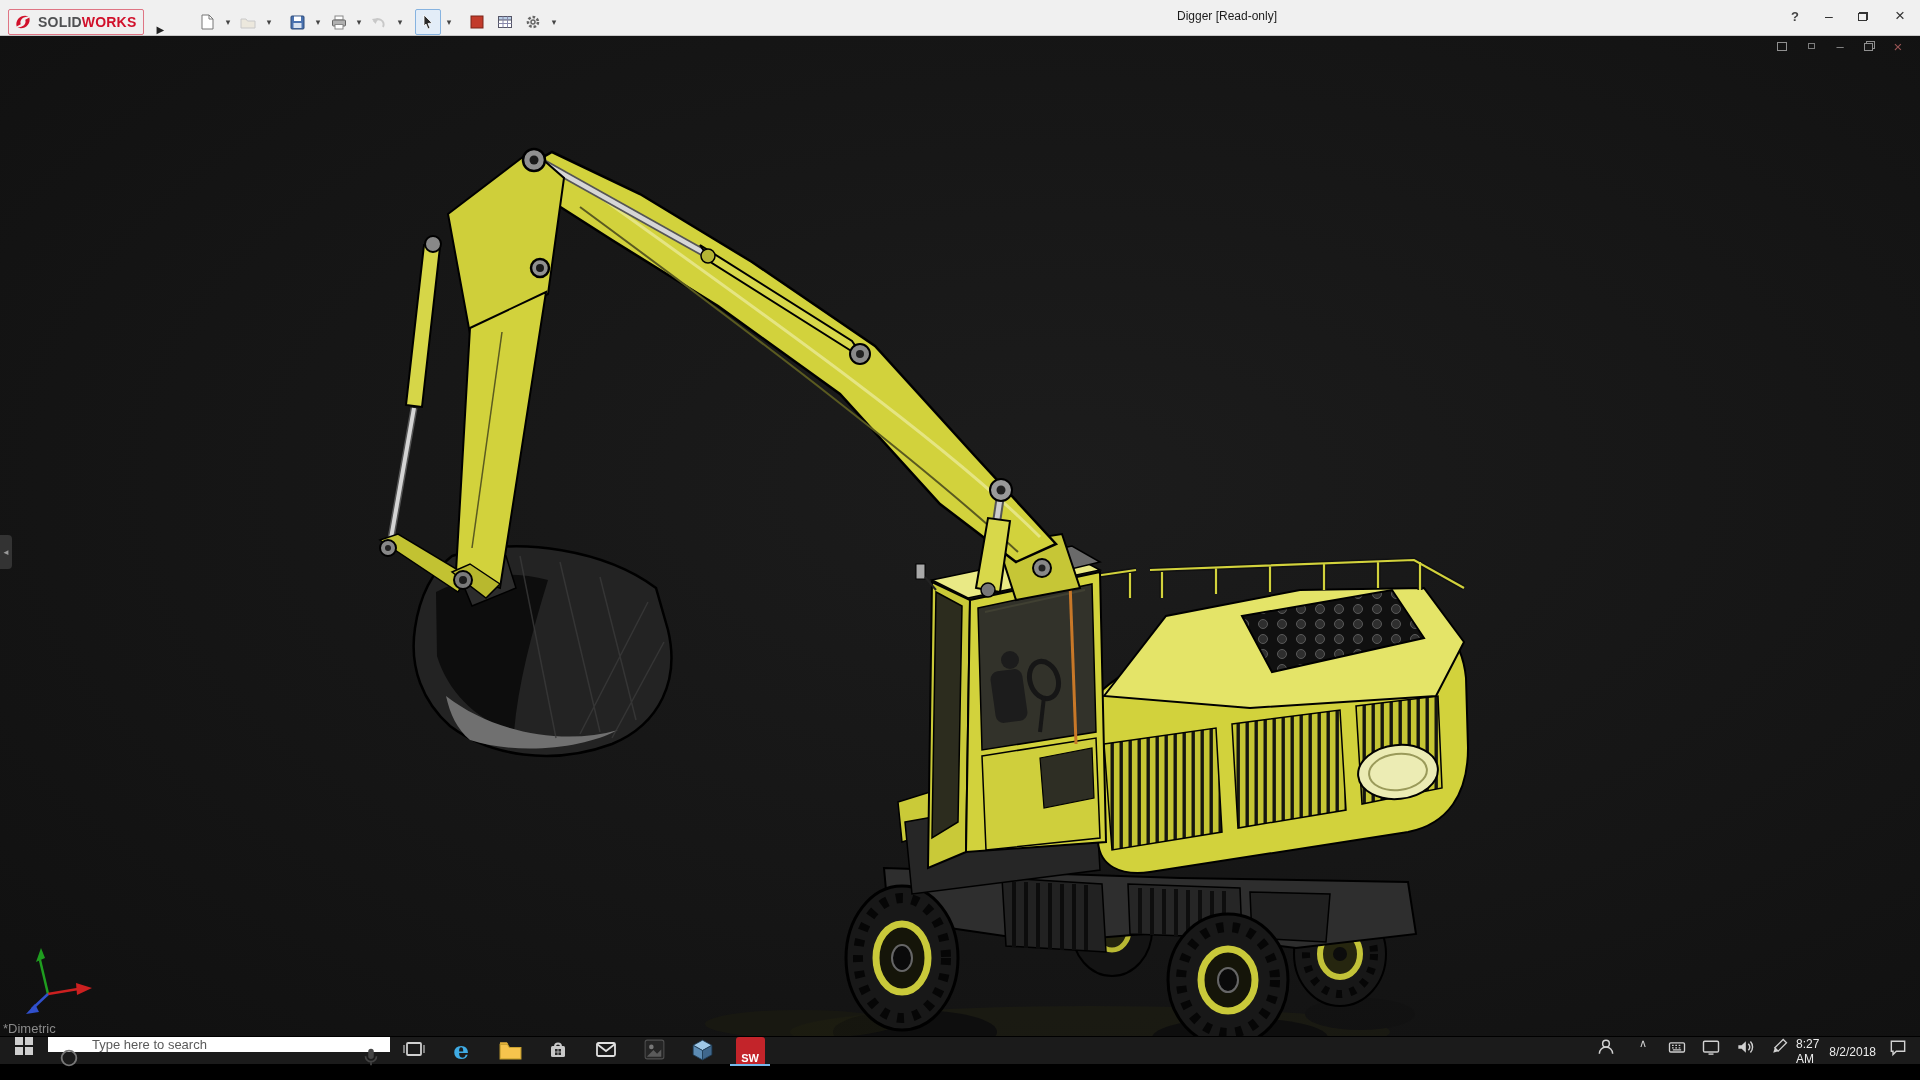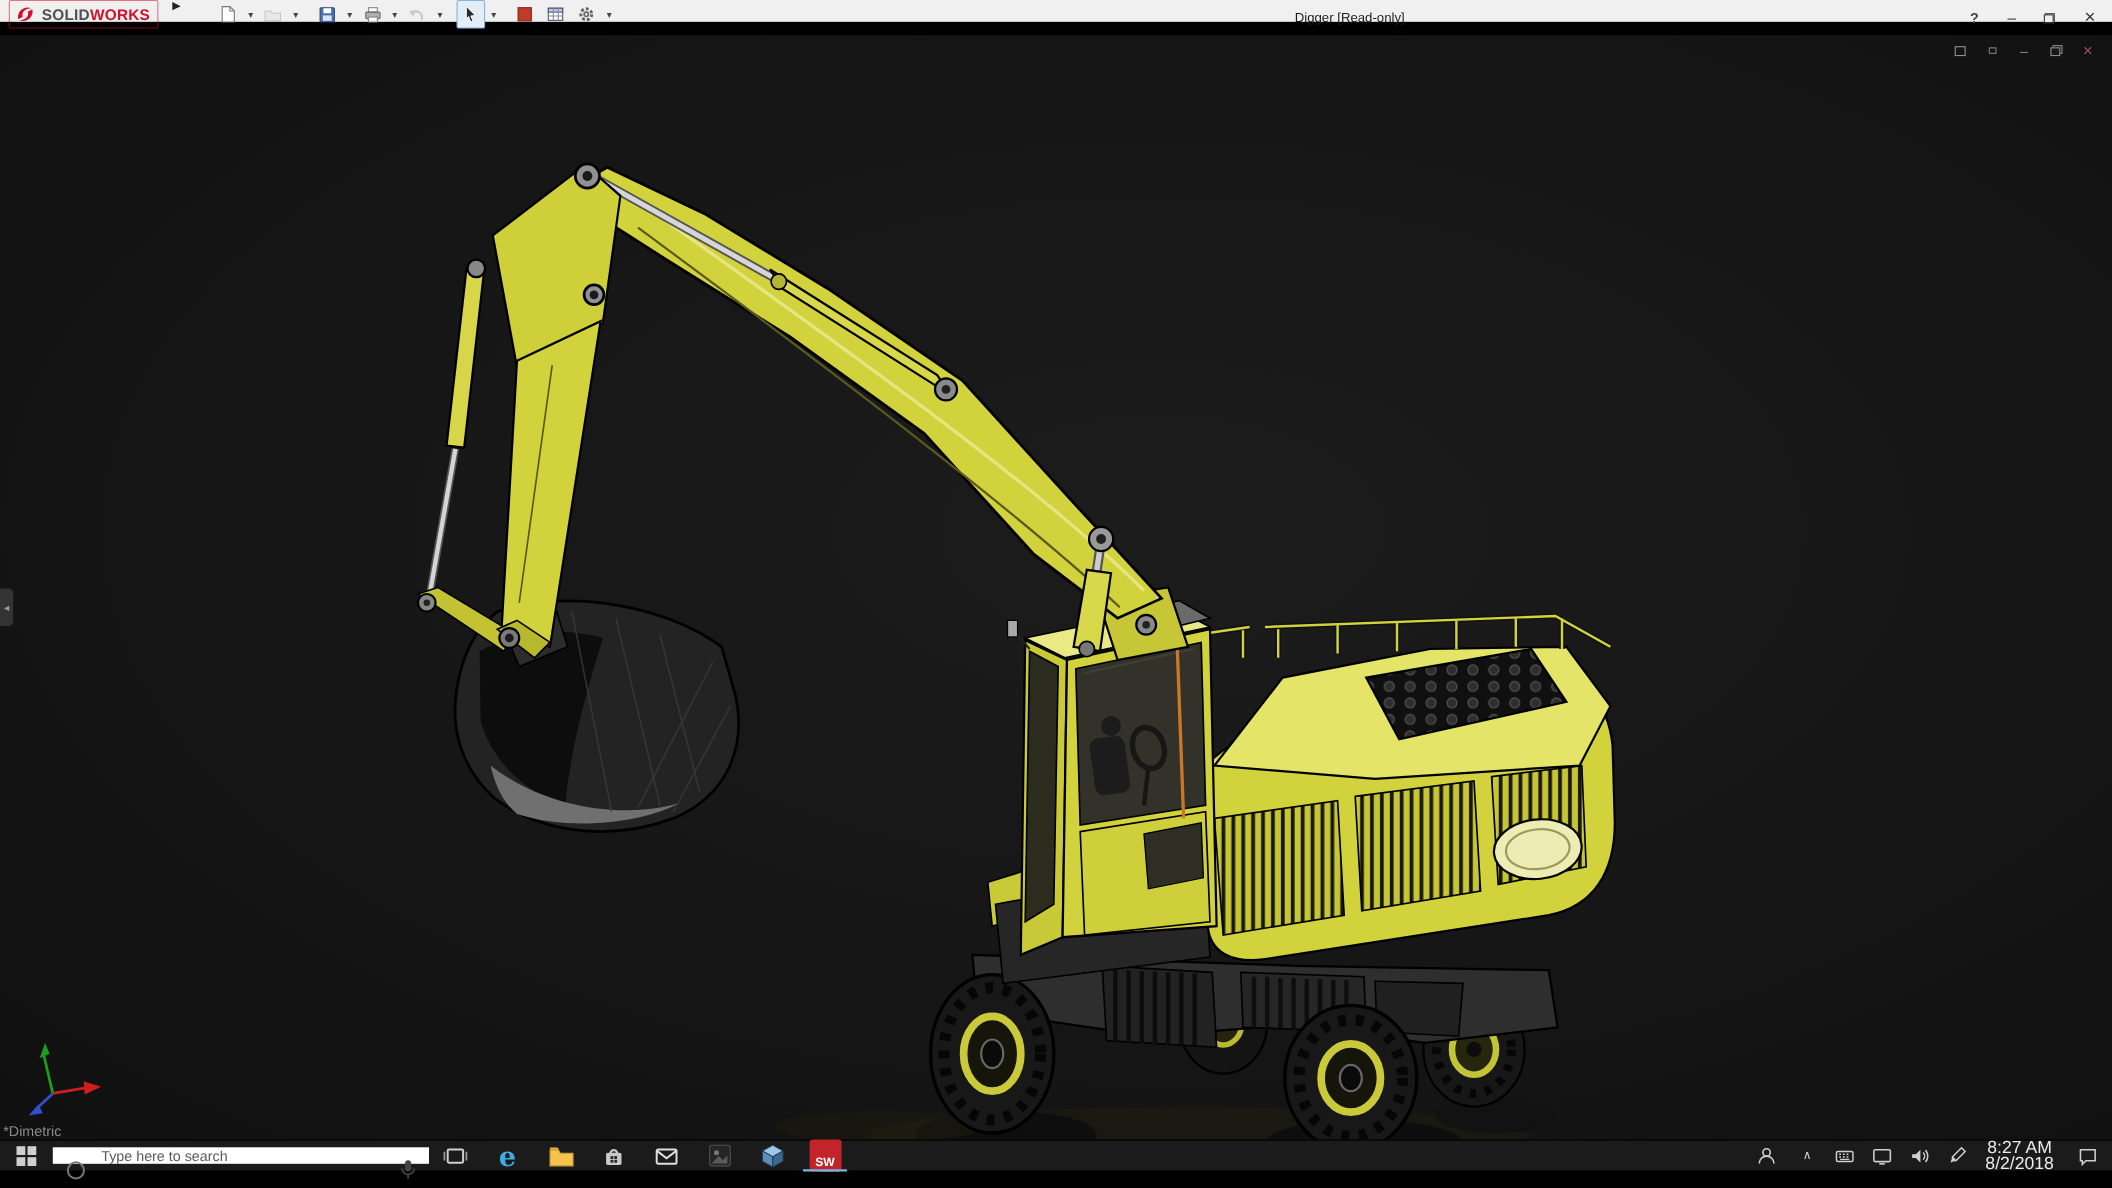--- a/index.html
+++ b/index.html
@@ -3,23 +3,23 @@
 <meta charset="utf-8">
 <style>
   :root{
     --machine-yellow:#d2d23c; --titlebar-bg:#f0f0f0; --viewport-bg:#151515;
     --taskbar-bg:#1b1b1b; --brand-red:#d1112b; --selection-blue:#86b3e0;
   }
   *{box-sizing:border-box;margin:0;padding:0}
   html,body{width:1920px;height:1080px;overflow:hidden;background:#000;
     font-family:"Liberation Sans","DejaVu Sans",sans-serif}
   
-  .titlebar{position:absolute;top:0;left:0;width:1920px;height:20px;
+  .titlebar{position:absolute;top:0;left:0;width:1920px;height:36px;
     background:var(--titlebar-bg);border-bottom:1px solid #c9c9c9;
-    display:flex;align-items:flex-start;z-index:30}
+    display:flex;align-items:flex-end;z-index:30}
   .logo-block{display:flex;align-items:center;gap:5px;margin-left:8px;
     border:1px solid rgba(209,17,43,.55);border-radius:2px;padding:2px 7px 2px 4px;height:26px}
   .brand{font-weight:bold;font-size:14px;letter-spacing:.2px}
   .brand .solid{color:#4f5052}.brand .works{color:var(--brand-red)}
   .flyout{font-size:10px;color:#222;margin-left:8px;width:16px;text-align:center;cursor:default}
   .tb-tools{display:flex;align-items:center;margin-left:26px;gap:2px}
   .tb-btn{width:26px;height:26px;display:flex;align-items:center;justify-content:center;border:1px solid transparent;border-radius:2px}
   .tb-btn.active{background:#e3edf8;border-color:var(--selection-blue)}
   .tb-btn.disabled{opacity:.45}
   .dd{font-size:9px;color:#444;width:11px;text-align:center}
@@ -42,38 +42,38 @@
   .dc .box.inner{width:7px;height:6px;border-color:#7c7c7c}
   .dc.close{color:#9a5555;font-size:15px}
   .dc-restore{position:relative;width:11px;height:10px}
   .dc-restore::before{content:"";position:absolute;right:0;top:0;width:7px;height:6px;border:1px solid #8f8f8f}
   .dc-restore::after{content:"";position:absolute;left:0;bottom:0;width:7px;height:6px;border:1px solid #8f8f8f;background:#171717}
   .panel-tab{position:absolute;left:0;top:503px;width:12px;height:34px;background:#333;
     border-radius:0 4px 4px 0;color:#9a9a9a;font-size:8px;display:flex;align-items:center;justify-content:center}
   .view-label{position:absolute;left:3px;bottom:0px;color:#8a8a8a;font-size:13px}
   
   .taskbar{position:absolute;left:0;top:1036px;width:1920px;height:28px;background:var(--taskbar-bg);
-    border-top:1px solid #000;display:flex;align-items:center;z-index:40}
+    border-top:1px solid #000;display:flex;align-items:flex-start;z-index:40}
   .tb-cell{width:48px;display:flex;align-items:center;justify-content:center;position:relative}
   .start-glyph{display:grid;grid-template-columns:8px 8px;grid-template-rows:8px 8px;gap:2px}
   .start-glyph span{background:#cfcfcf}
   .search-box{width:342px;background:#fff;display:flex;align-items:center;position:relative}
   .search-box input{border:none;outline:none;background:transparent;width:100%;height:100%;
     font-size:13px;color:#222;padding-left:44px;padding-right:34px;font-family:inherit}
   .search-box input::placeholder{color:#5a5a5a}
   .search-circle{position:absolute;left:10px;top:10px}
   .mic{position:absolute;right:8px;top:10px}
   .sw17-tile{width:29px;height:29px;background:#c3242a;border-radius:3px;overflow:hidden;text-align:center}
   .sw17-tile .sw{display:block;color:#fff;font-weight:bold;font-size:11px;line-height:13px;margin-top:15px}
   .sw17-tile .yr{display:block;color:#ffd23e;font-size:7px;line-height:8px;text-align:right;padding-right:2px}
   .running-bar{position:absolute;bottom:0;left:4px;right:4px;height:2px;background:#76b9ed}
   .tray-cell{width:34px;display:flex;align-items:center;justify-content:center}
   .tray-caret{color:#d0d0d0;font-size:11px}
-  .clock{width:80px;display:flex;flex-direction:column;align-items:center;justify-content:center;
-    color:#ececec;font-size:16px;line-height:15px}
+  .clock{width:80px;display:flex;align-items:center;justify-content:center;
+    color:#ececec;font-size:12px;line-height:15px}
   .spacer{flex:1}
 </style>
 </head>
 <body>
 
 <div class="titlebar">
   <div class="logo-block">
     <svg width="20" height="20" viewBox="0 0 22 22">
       <path d="M4,16 C2,8 10,2 17,5 C11,5 7,9 8.5,13.5 Z" fill="#d1112b"></path>
       <path d="M18,6 C20,14 12,20 5,17 C11,17 15,13 13.5,8.5 Z" fill="#d1112b"></path>

